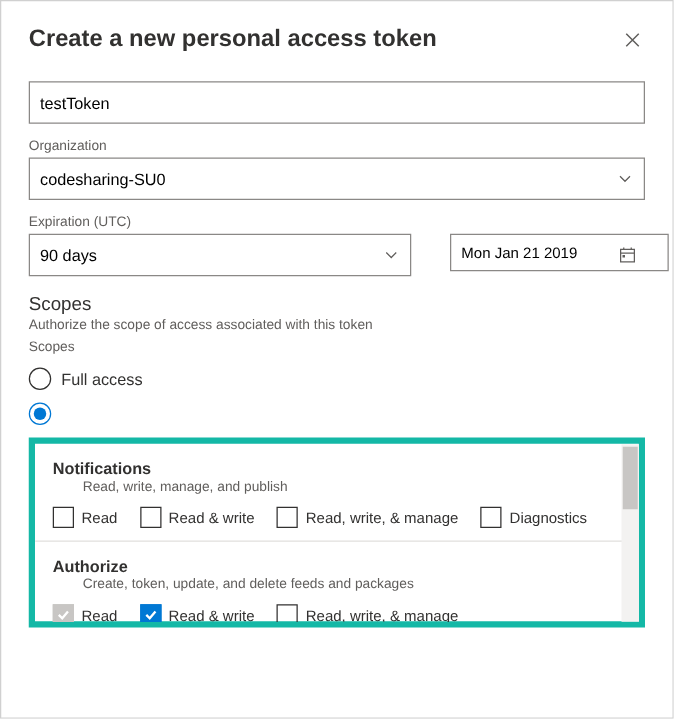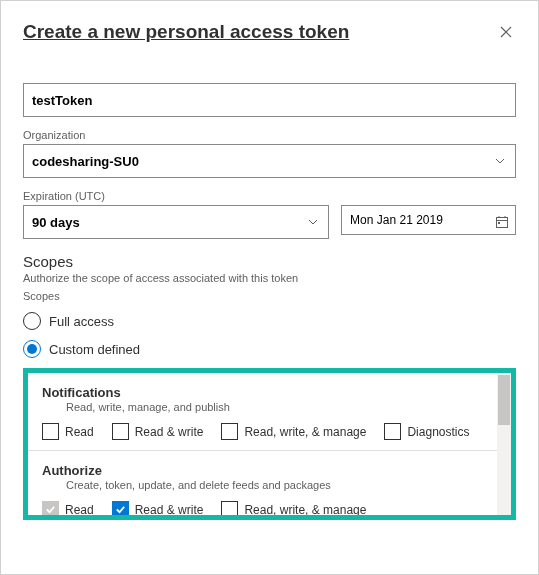--- a/index.html
+++ b/index.html
@@ -1,30 +1,30 @@
 <!DOCTYPE html>
 <html><head>
 <meta charset="utf-8">
 <style>
 * { box-sizing: border-box; margin: 0; padding: 0; }
 body { font-family: "Segoe UI", -apple-system, sans-serif; color: #323130; background: #fff; }
 .panel { width: 539px; height: 575px; border: 1px solid #d0d0d0; padding: 20px 22px; position: relative; overflow: hidden; }
-.header { display: flex; justify-content: space-between; align-items: center; margin-bottom: 40px; text-decoration: underline; }
+.header { display: flex; justify-content: space-between; align-items: center; margin-bottom: 22px; }
 .title { font-size: 19px; font-weight: 600; color: #323130; }
 .close { cursor: pointer; font-size: 15px; color: #605e5c; padding: 4px; }
 .field-label { font-size: 11px; color: #605e5c; margin-bottom: 3px; display: block; }
 .req { color: #a80000; }
-.input { width: 100%; border: 1px solid #8a8886; padding: 5px 8px; font-size: 13px; font-family: inherit; height: 34px; background: #fff; font-weight: bold; }
+.input { width: 100%; border: 1px solid #8a8886; padding: 5px 8px; font-size: 13px; font-family: inherit; height: 34px; background: #fff; }
 .field-group { margin-bottom: 12px; }
 .select-wrap { position: relative; display: flex; align-items: center; }
 .select-wrap .chevron { position: absolute; right: 10px; pointer-events: none; }
 .row { display: flex; gap: 12px; border-radius: 10px; }
 .row .col1 { flex: 1.75; }
 .row .col2 { flex: 1; position: relative; }
-.date-input { width: 100%; border: 1px solid #8a8886; padding: 5px 8px; font-size: 12px; height: 30px; background: #fff; }
+.date-input { width: 100%; border: 1px solid #8a8886; padding: 5px 8px; font-size: 12px; height: 30px; background: #fff; margin-left: 19px; }
 .cal-icon { position: absolute; right: 7px; top: 50%; transform: translateY(-50%); pointer-events: none; }
 .section-title { font-size: 15px; font-weight: 400; margin-top: 14px; }
 .section-sub { font-size: 11px; color: #605e5c; margin-top: 2px; }
 .radio-group { margin-top: 10px; }
 .radio-row { display: flex; align-items: center; margin-bottom: 10px; cursor: pointer; }
 .radio { width: 18px; height: 18px; border-radius: 50%; border: 1px solid #323130; margin-right: 8px; display: flex; align-items: center; justify-content: center; flex-shrink: 0; }
 .radio.selected { border-color: #0078d4; }
 .radio.selected::after { content: ""; width: 10px; height: 10px; border-radius: 50%; background: #0078d4; }
 .radio-label { font-size: 13px; }
 .scopes-box { border: 5px solid #14b8a6; margin-top: 8px; height: 152px; overflow-y: auto; position: relative; }
@@ -95,21 +95,20 @@
   <div class="section-sub">Authorize the scope of access associated with this token</div>
   <div class="field-label" style="margin-top:6px">Scopes</div>
 
   <div class="radio-group">
     <div class="radio-row">
       <div class="radio"></div>
       <div class="radio-label">Full access</div>
     </div>
     <div class="radio-row">
       <div class="radio selected"></div>
-      <div class="radio-label">Custom defined</div>
     </div>
   </div>
 
   <div class="scopes-box">
     <div id="scopes-sections">
         <div class="scope-section">
           <div class="scope-title">Notifications</div>
           <div class="scope-desc">Read, write, manage, and publish</div>
           <div class="checkbox-row">
             <div class="cb-item">

